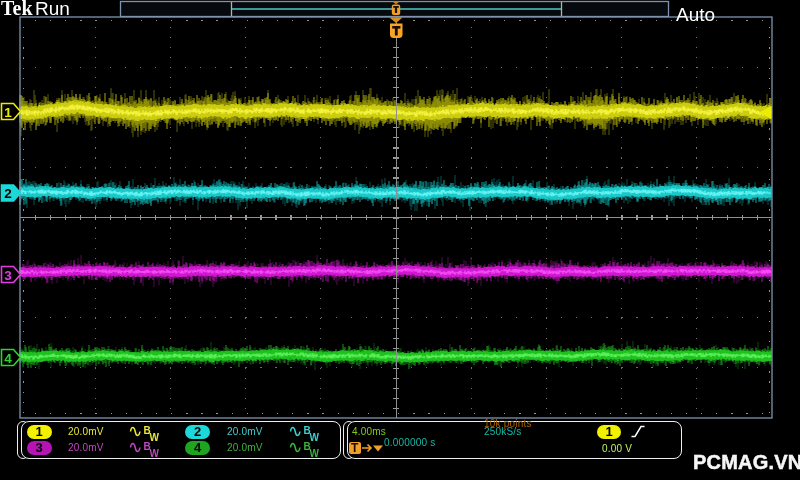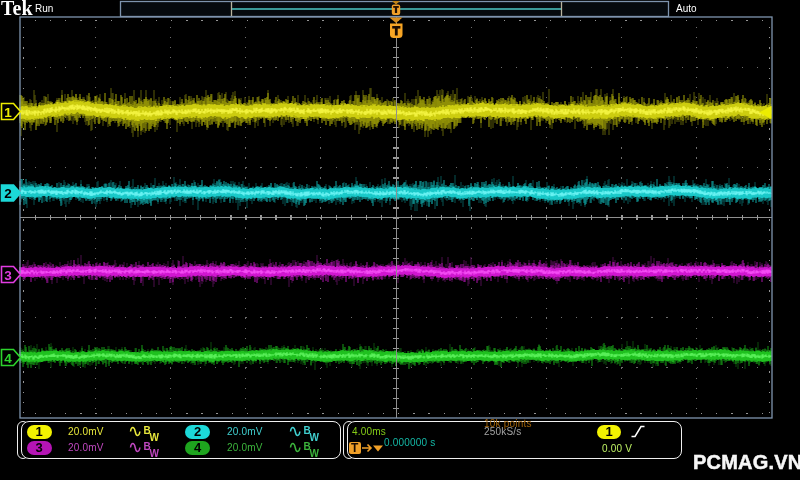--- a/index.html
+++ b/index.html
@@ -88,22 +88,22 @@
 <rect x="394.9" y="6" width="2.2" height="7" fill="#241000"></rect>
 
 <path d="M389.5 17.5 h13 l-6.5 5.5 z" fill="#d88e1e"></path>
 <path d="M390 23.5 h12.5 v11 q0 3.5 -4 3.5 h-4.5 q-4 0 -4 -3.5 z" fill="#f7a524"></path>
 <rect x="392.2" y="26" width="8.2" height="2.6" fill="#1c0c00"></rect>
 <rect x="394.9" y="26" width="2.8" height="9.5" fill="#1c0c00"></rect>
 </g>
 </svg>
 
 <div class="abs" style="left:1px;top:0px;font-family:'Liberation Serif',serif;font-weight:bold;font-size:20px;line-height:17px">Tek</div>
-<div class="abs scopefont" style="left:35px;top:2px;font-size:10px;line-height:14px">Run</div>
-<div class="abs scopefont" style="left:676px;top:2px;font-size:10px;line-height:14px">Auto</div>
+<div class="abs scopefont" style="left:35px;top:2px;font-size:19px;line-height:14px">Run</div>
+<div class="abs scopefont" style="left:676px;top:8px;font-size:19px;line-height:14px">Auto</div>
 
 <div class="ear" style="left:16.5px"></div>
 <div class="rdbox" style="left:20.5px;width:320.5px"></div>
 <div class="pill" style="left:26.5px;top:424.5px;background:#f2f200">1</div>
 <div class="pill" style="left:26.5px;top:440.5px;background:#b414b4">3</div>
 <div class="pill" style="left:185px;top:424.5px;background:#1cd8d8">2</div>
 <div class="pill" style="left:185px;top:440.5px;background:#1ea41e">4</div>
 <div class="t1" style="left:68px;top:425px;color:#e8e83c">20.0mV</div>
 <div class="t1" style="left:68px;top:441px;color:#c048c0">20.0mV</div>
 <div class="t1" style="left:227px;top:425px;color:#40d0d0">20.0mV</div>
@@ -125,21 +125,21 @@
   </svg>
 <svg class="abs" style="left:289px;top:441px" width="30" height="17">
     <path d="M1.5 6.5 C2.3 1.2, 5.2 1.2, 6.2 6.5 C7.2 11.8, 10.1 11.8, 10.9 6.5" fill="none" stroke="#3cb43c" stroke-width="1.5"></path>
     <text x="14.5" y="9" font-size="10" font-weight="bold" fill="#3cb43c">B</text>
     <text x="20.5" y="15.5" font-size="10" font-weight="bold" fill="#3cb43c">W</text>
   </svg>
 
 <div class="ear" style="left:342.5px"></div>
 <div class="rdbox" style="left:346.5px;width:335px"></div>
 <div class="t1" style="left:352px;top:425px;color:#84cc16">4.00ms</div>
-<div class="t1" style="left:484px;top:425px;color:#a3a3a3">250kS/s</div>
+<div class="t1" style="left:484px;top:425px;color:#14b8a6">250kS/s</div>
 <div class="pill" style="left:597px;top:424.5px;width:24px;background:#f2f200">1</div>
 <svg class="abs" style="left:630px;top:424px" width="16" height="14">
  <path d="M1.5 12.5 h3.5 l6 -10 h3.5" fill="none" stroke="#fff" stroke-width="1.5"></path>
 </svg>
 <div class="abs" style="left:348.5px;top:441.5px;width:12.5px;height:12px;background:#f0a028;border-radius:2px;color:#1c0c00;font-weight:bold;font-size:12px;line-height:12px;text-align:center">T</div>
 <svg class="abs" style="left:361px;top:441px" width="24" height="14">
  <path d="M1 7 h8 M6.5 3.5 L10 7 L6.5 10.5" fill="none" stroke="#f0a028" stroke-width="1.6"></path>
  <path d="M12 4.5 h10 l-5 6 z" fill="#f0a028"></path>
 </svg>
 <div class="t1" style="left:384px;top:436px;color:#14b8a6">0.000000 s</div>

